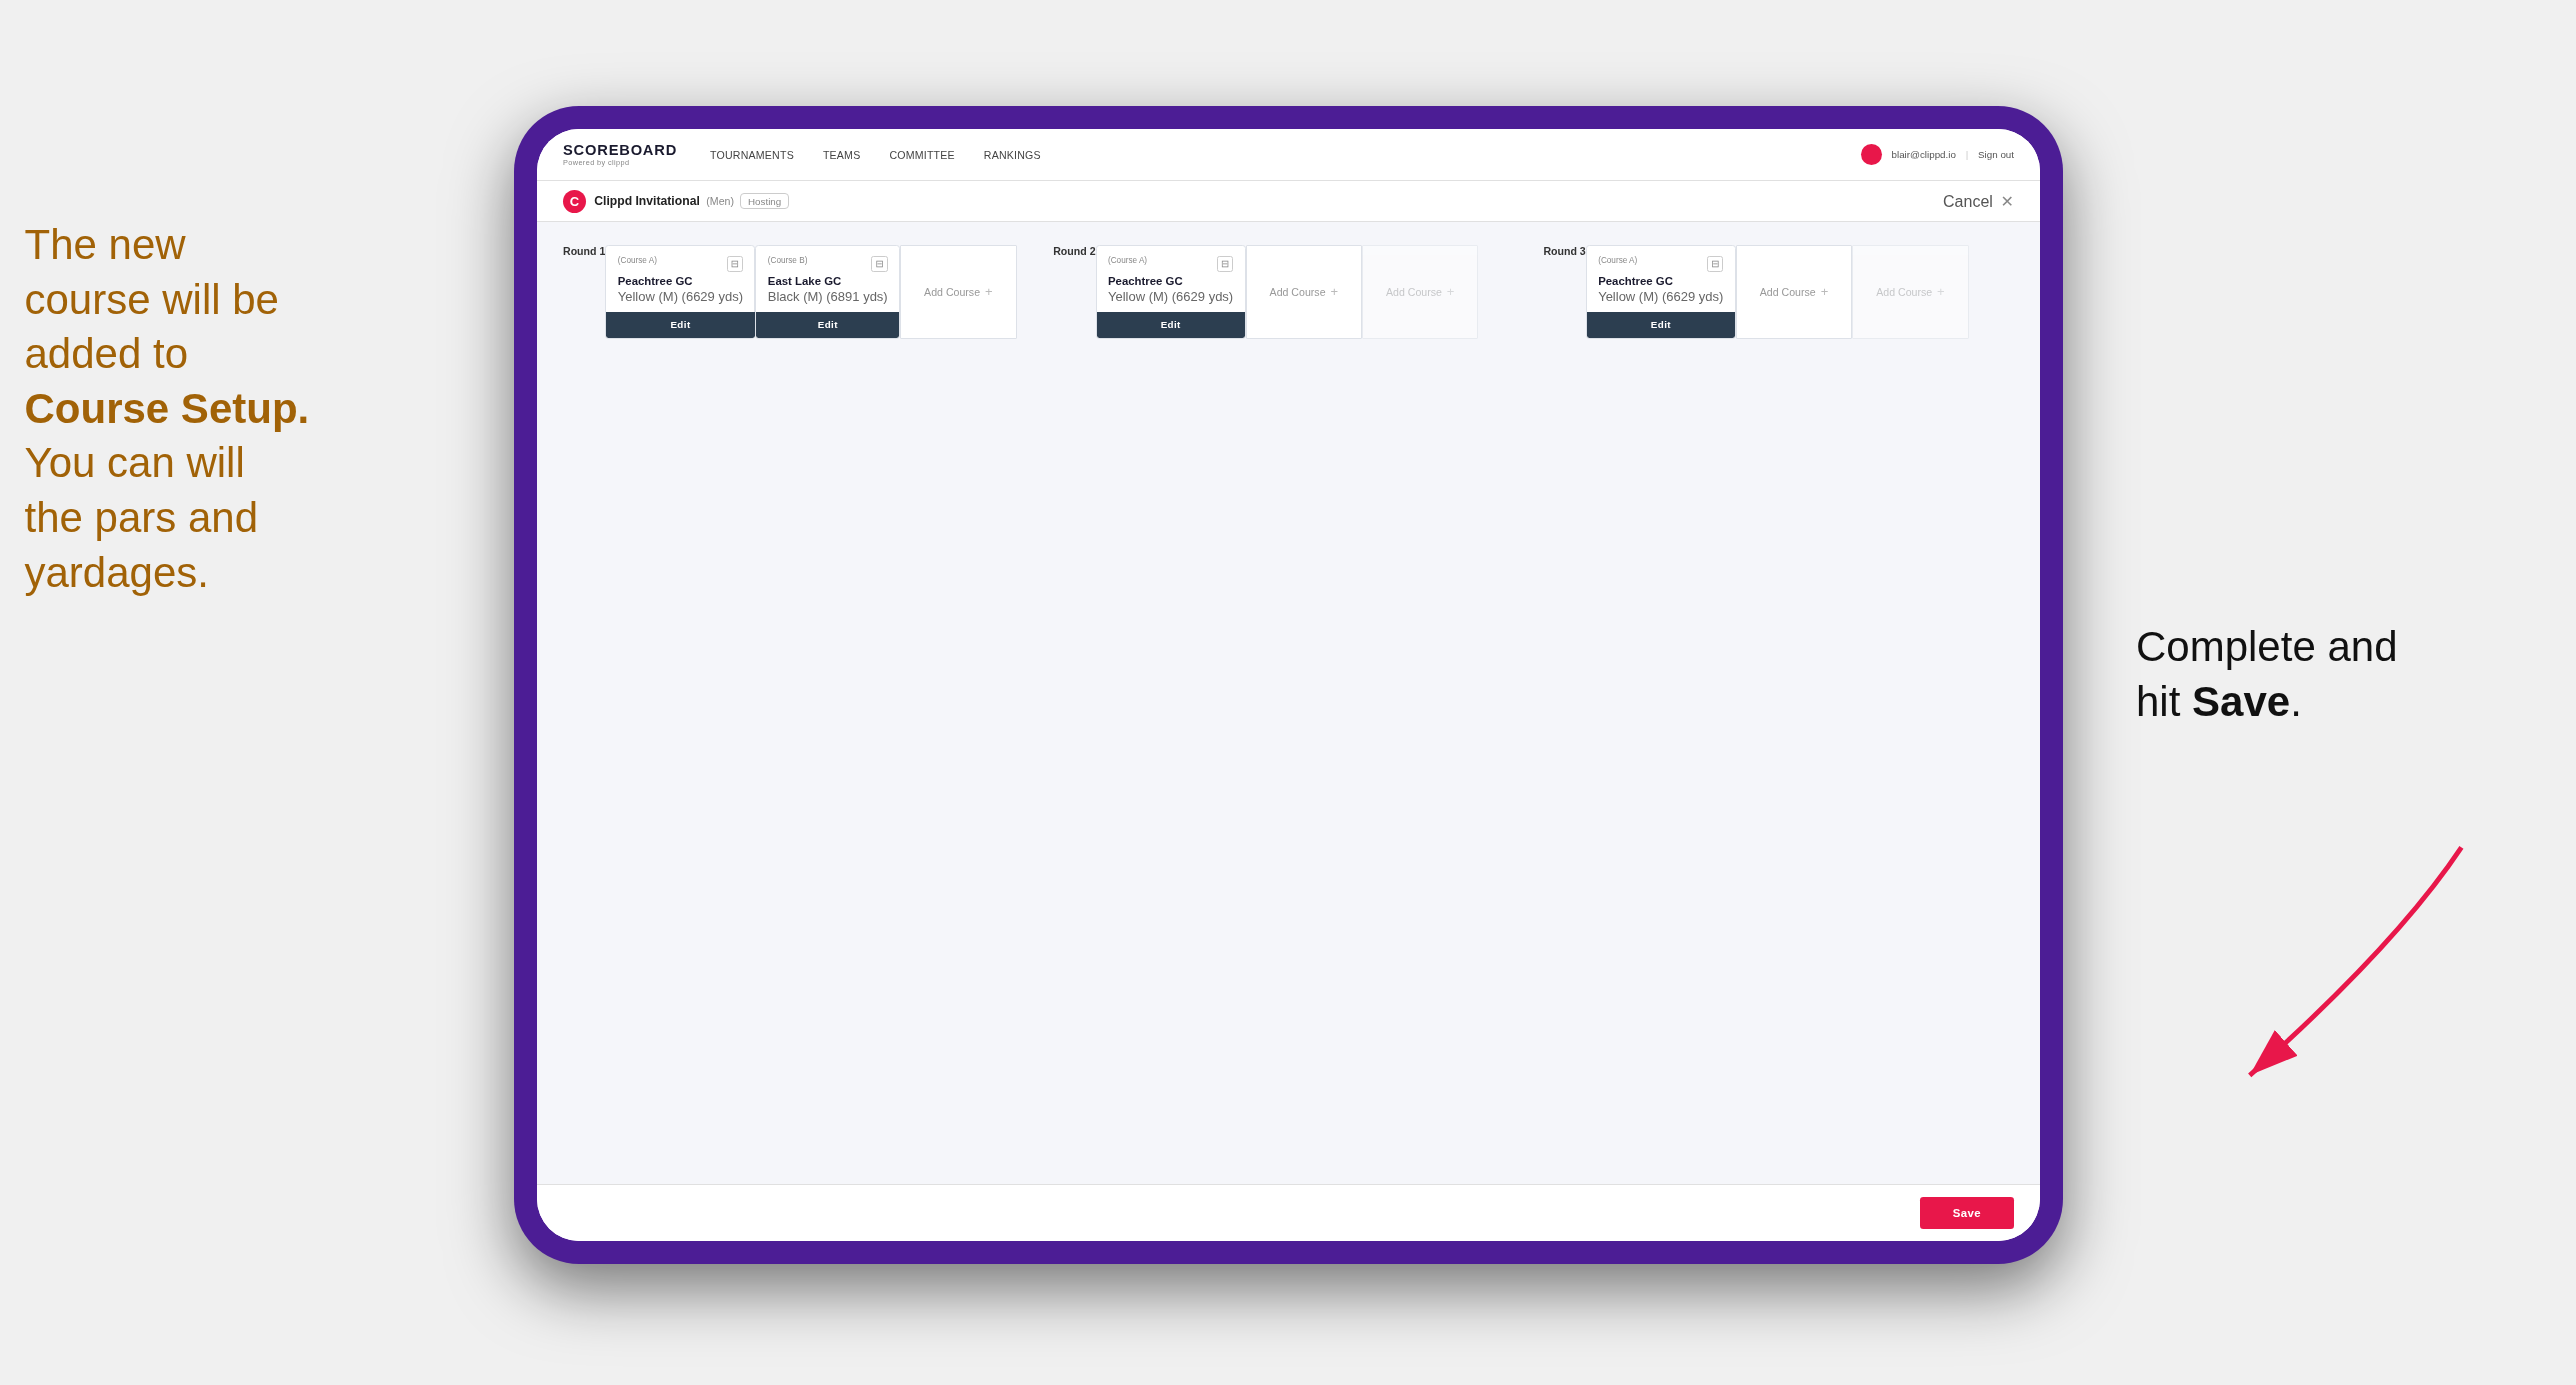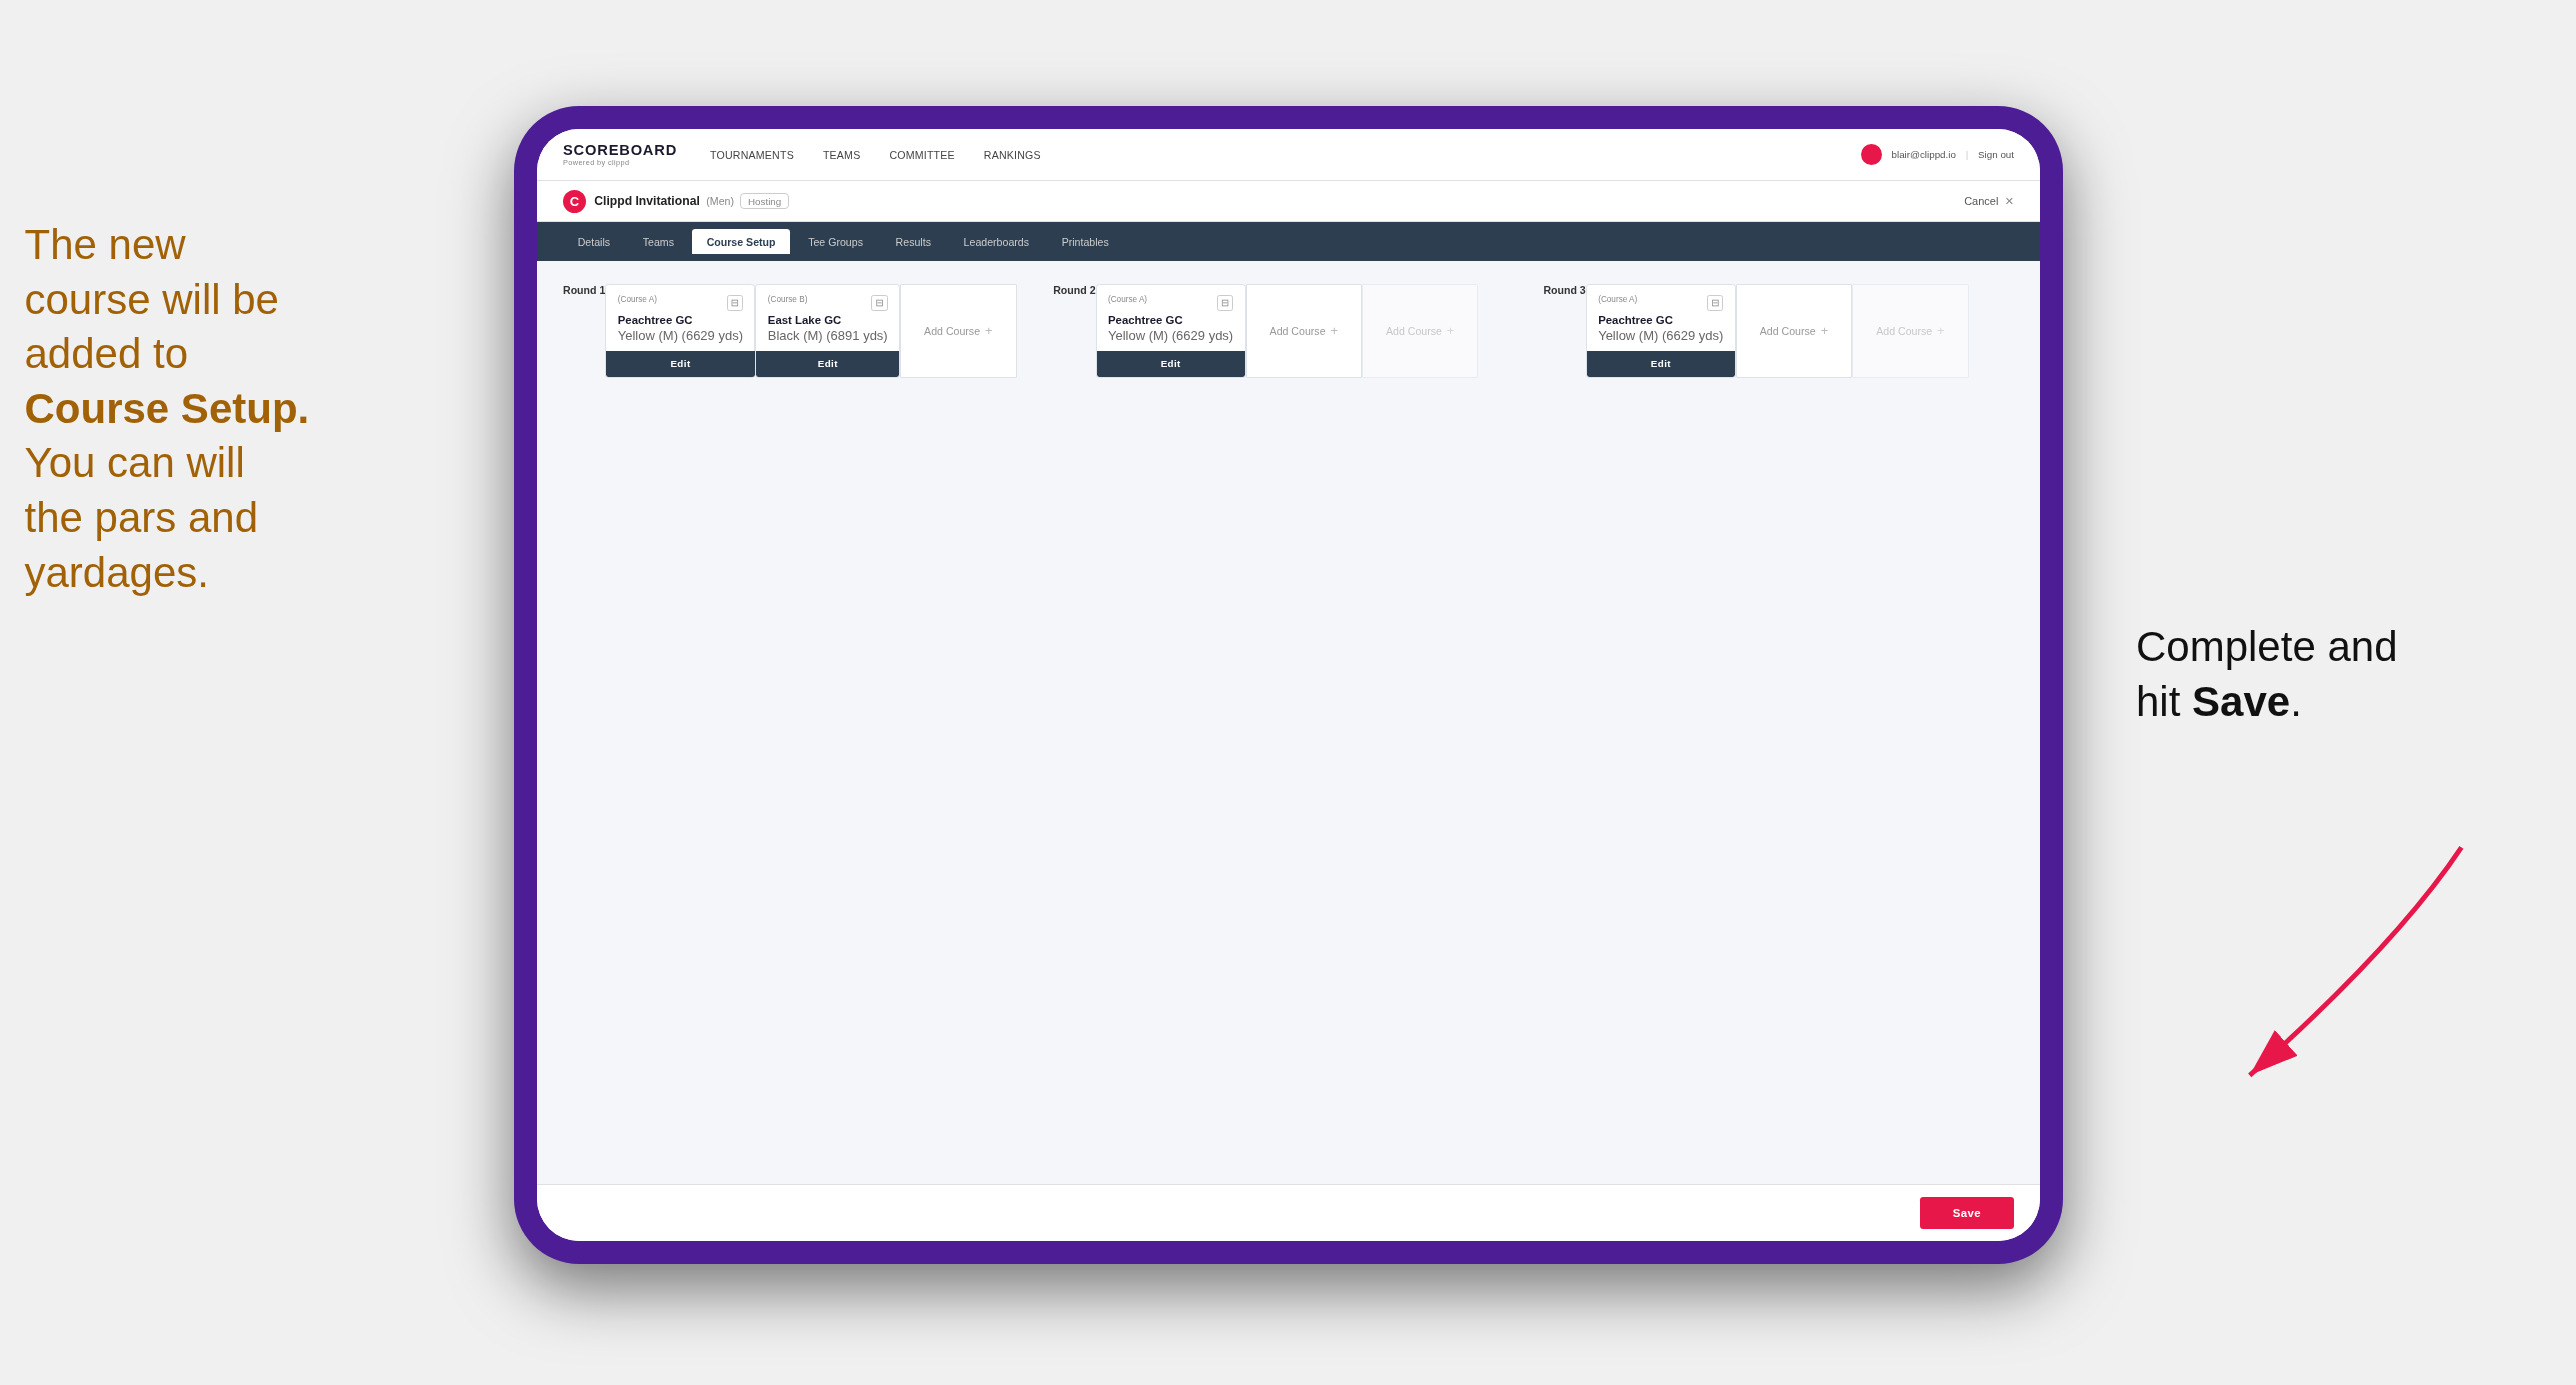--- a/index.html
+++ b/index.html
@@ -157,21 +157,21 @@
     }
     .tournament-status {
       font-size: 9.8px;
       color: #888;
       border: 0.8px solid #ccc;
       padding: 1.6px 6.5px;
       border-radius: 4px;
     }
     .cancel-btn {
       margin-left: auto;
-      font-size: 11px;
+      font-size: 16px;
       color: #555;
       cursor: pointer;
     }
     .cancel-x { margin-left: 3.3px; color: #888; }
 
     
     .tab-bar {
       background: #2c3e50;
       height: 39px;
       display: flex;
@@ -401,29 +401,20 @@
       <div class="tournament-logo-c">C</div>
       <span class="tournament-name">Clippd Invitational</span>
       <span class="tournament-gender">(Men)</span>
       <span class="tournament-status">Hosting</span>
       <span class="cancel-btn">
         <span>Cancel</span>
         <span class="cancel-x">✕</span>
       </span>
     </div>
 
-    <div class="tab-bar">
-      <div class="tab">Details</div>
-      <div class="tab">Teams</div>
-      <div class="tab active">Course Setup</div>
-      <div class="tab">Tee Groups</div>
-      <div class="tab">Results</div>
-      <div class="tab">Leaderboards</div>
-      <div class="tab">Printables</div>
-    </div>
 
     <div class="main-content">
       <div class="rounds-grid">
 
         <div class="round-column">
           <div class="round-label">Round 1</div>
 
           <div class="course-card">
             <div class="course-card-header">
               <span class="course-label">(Course A)</span>

